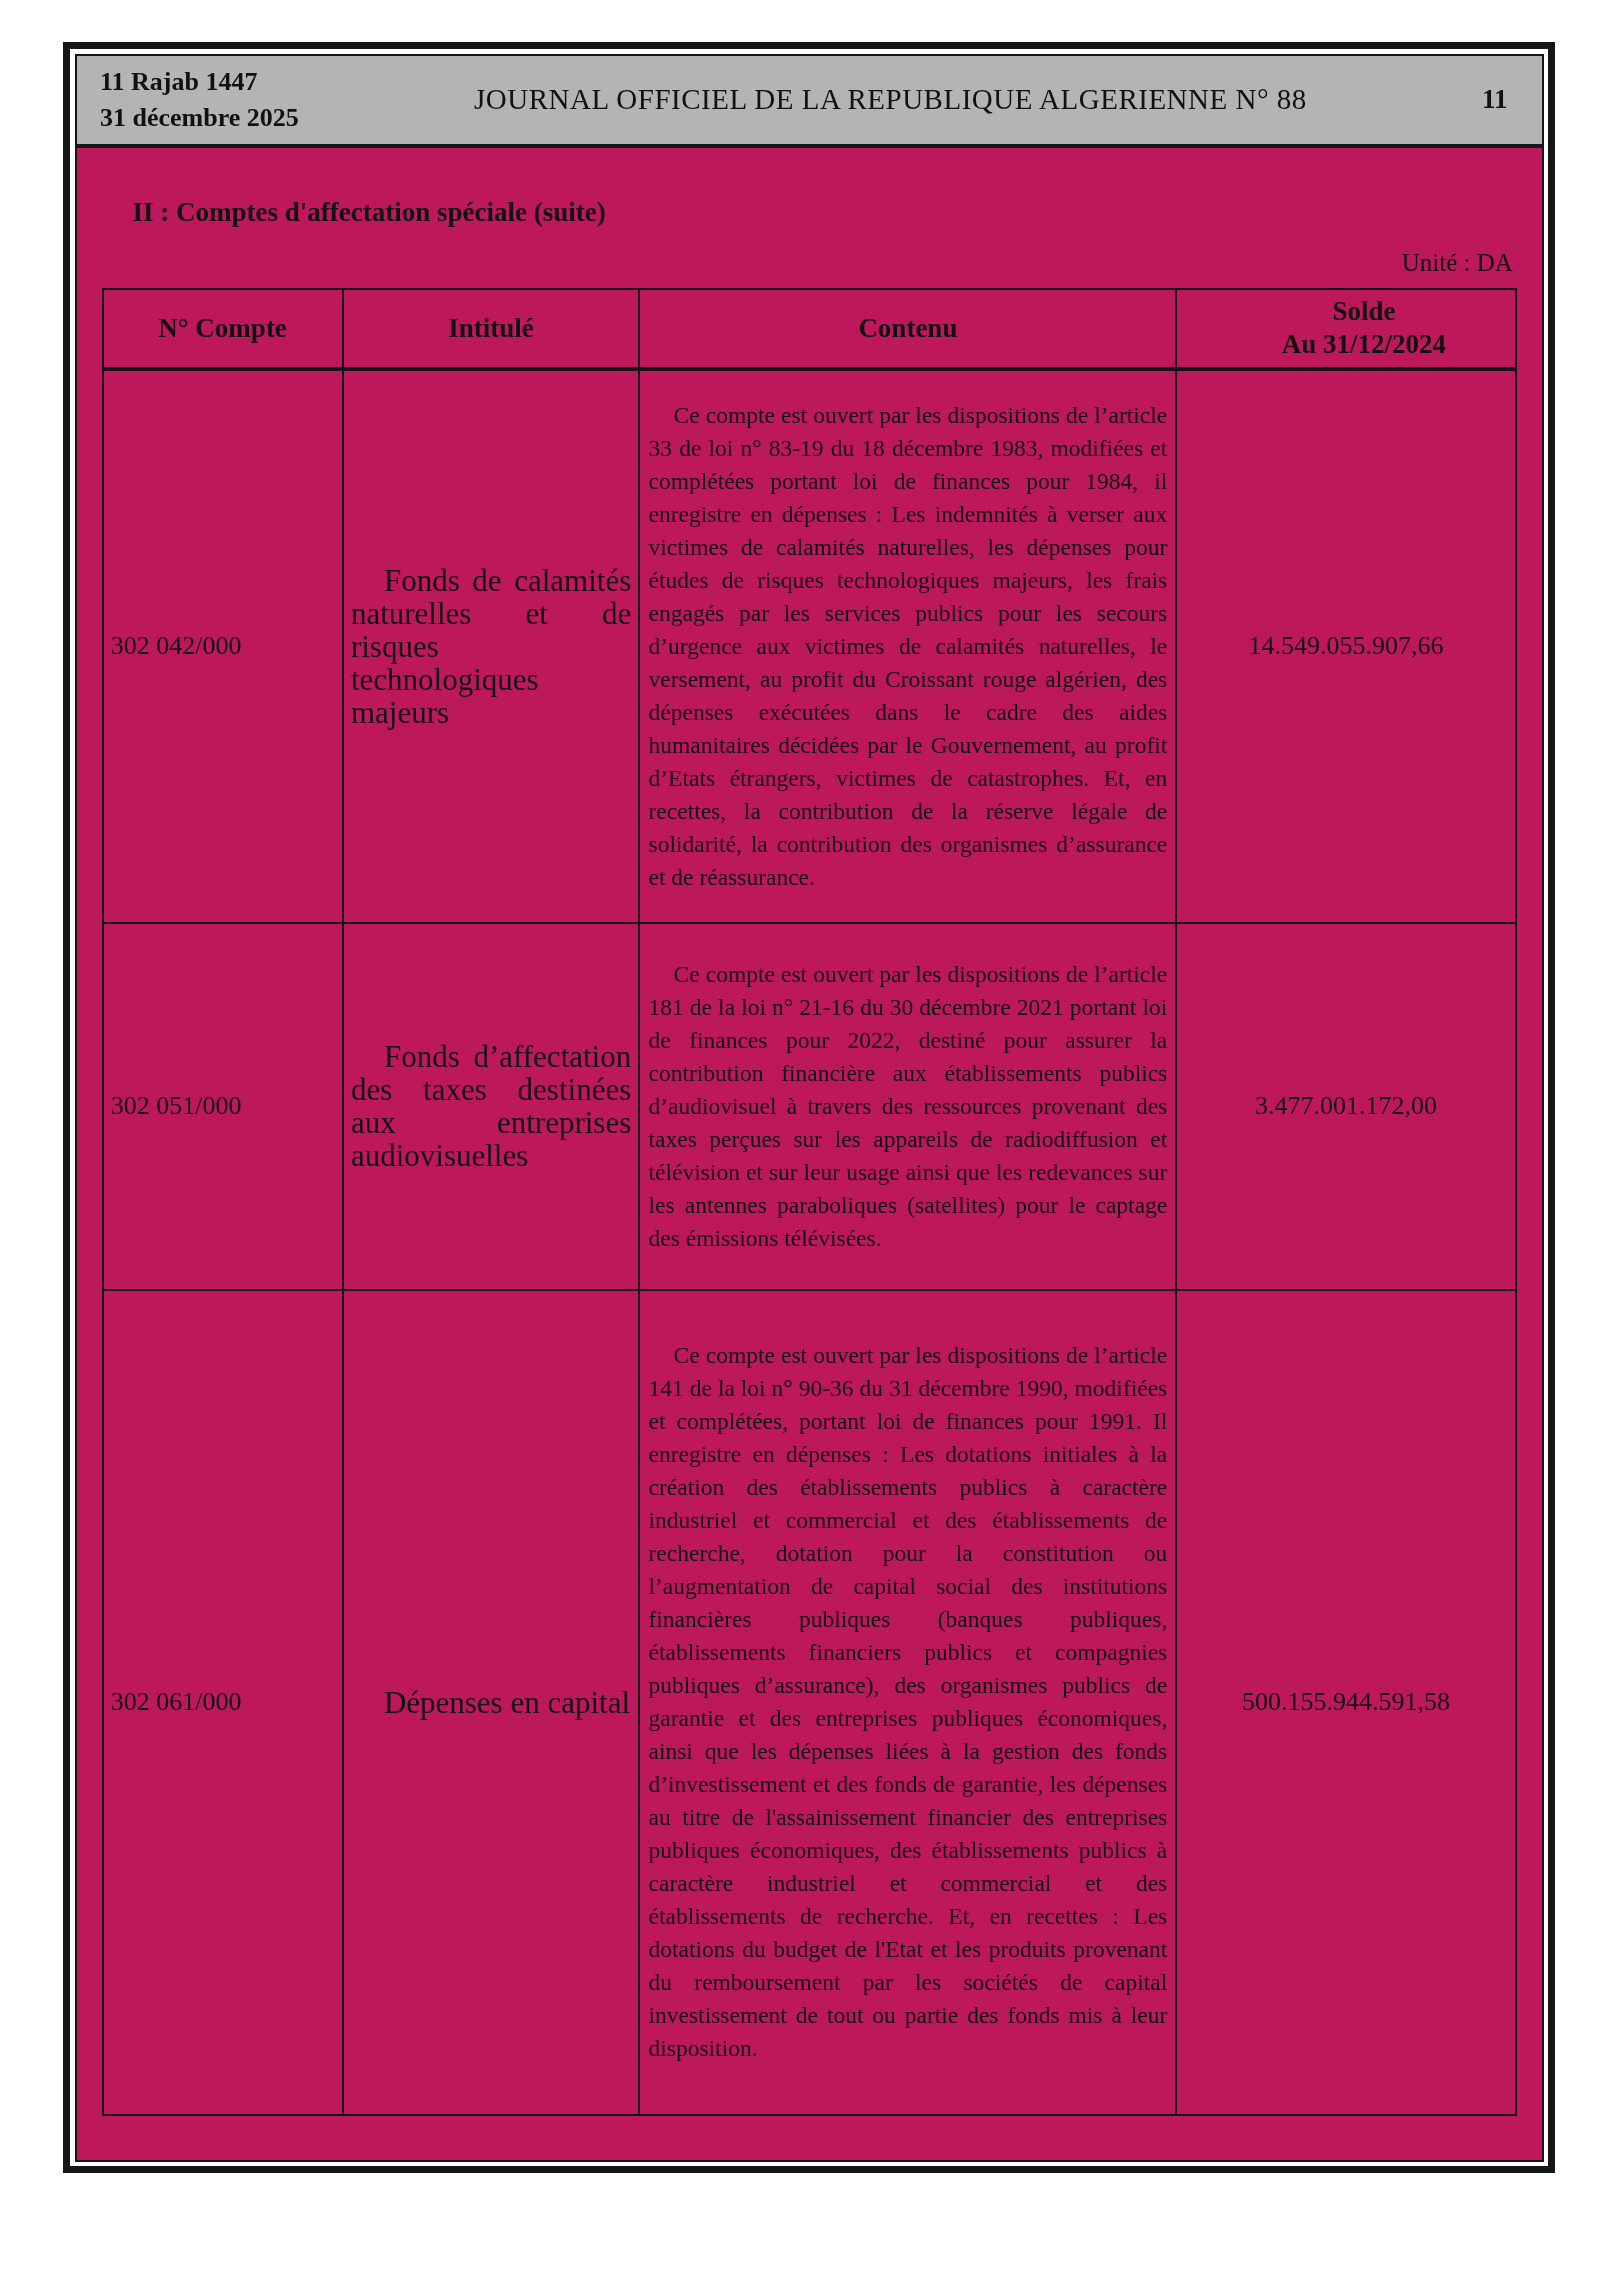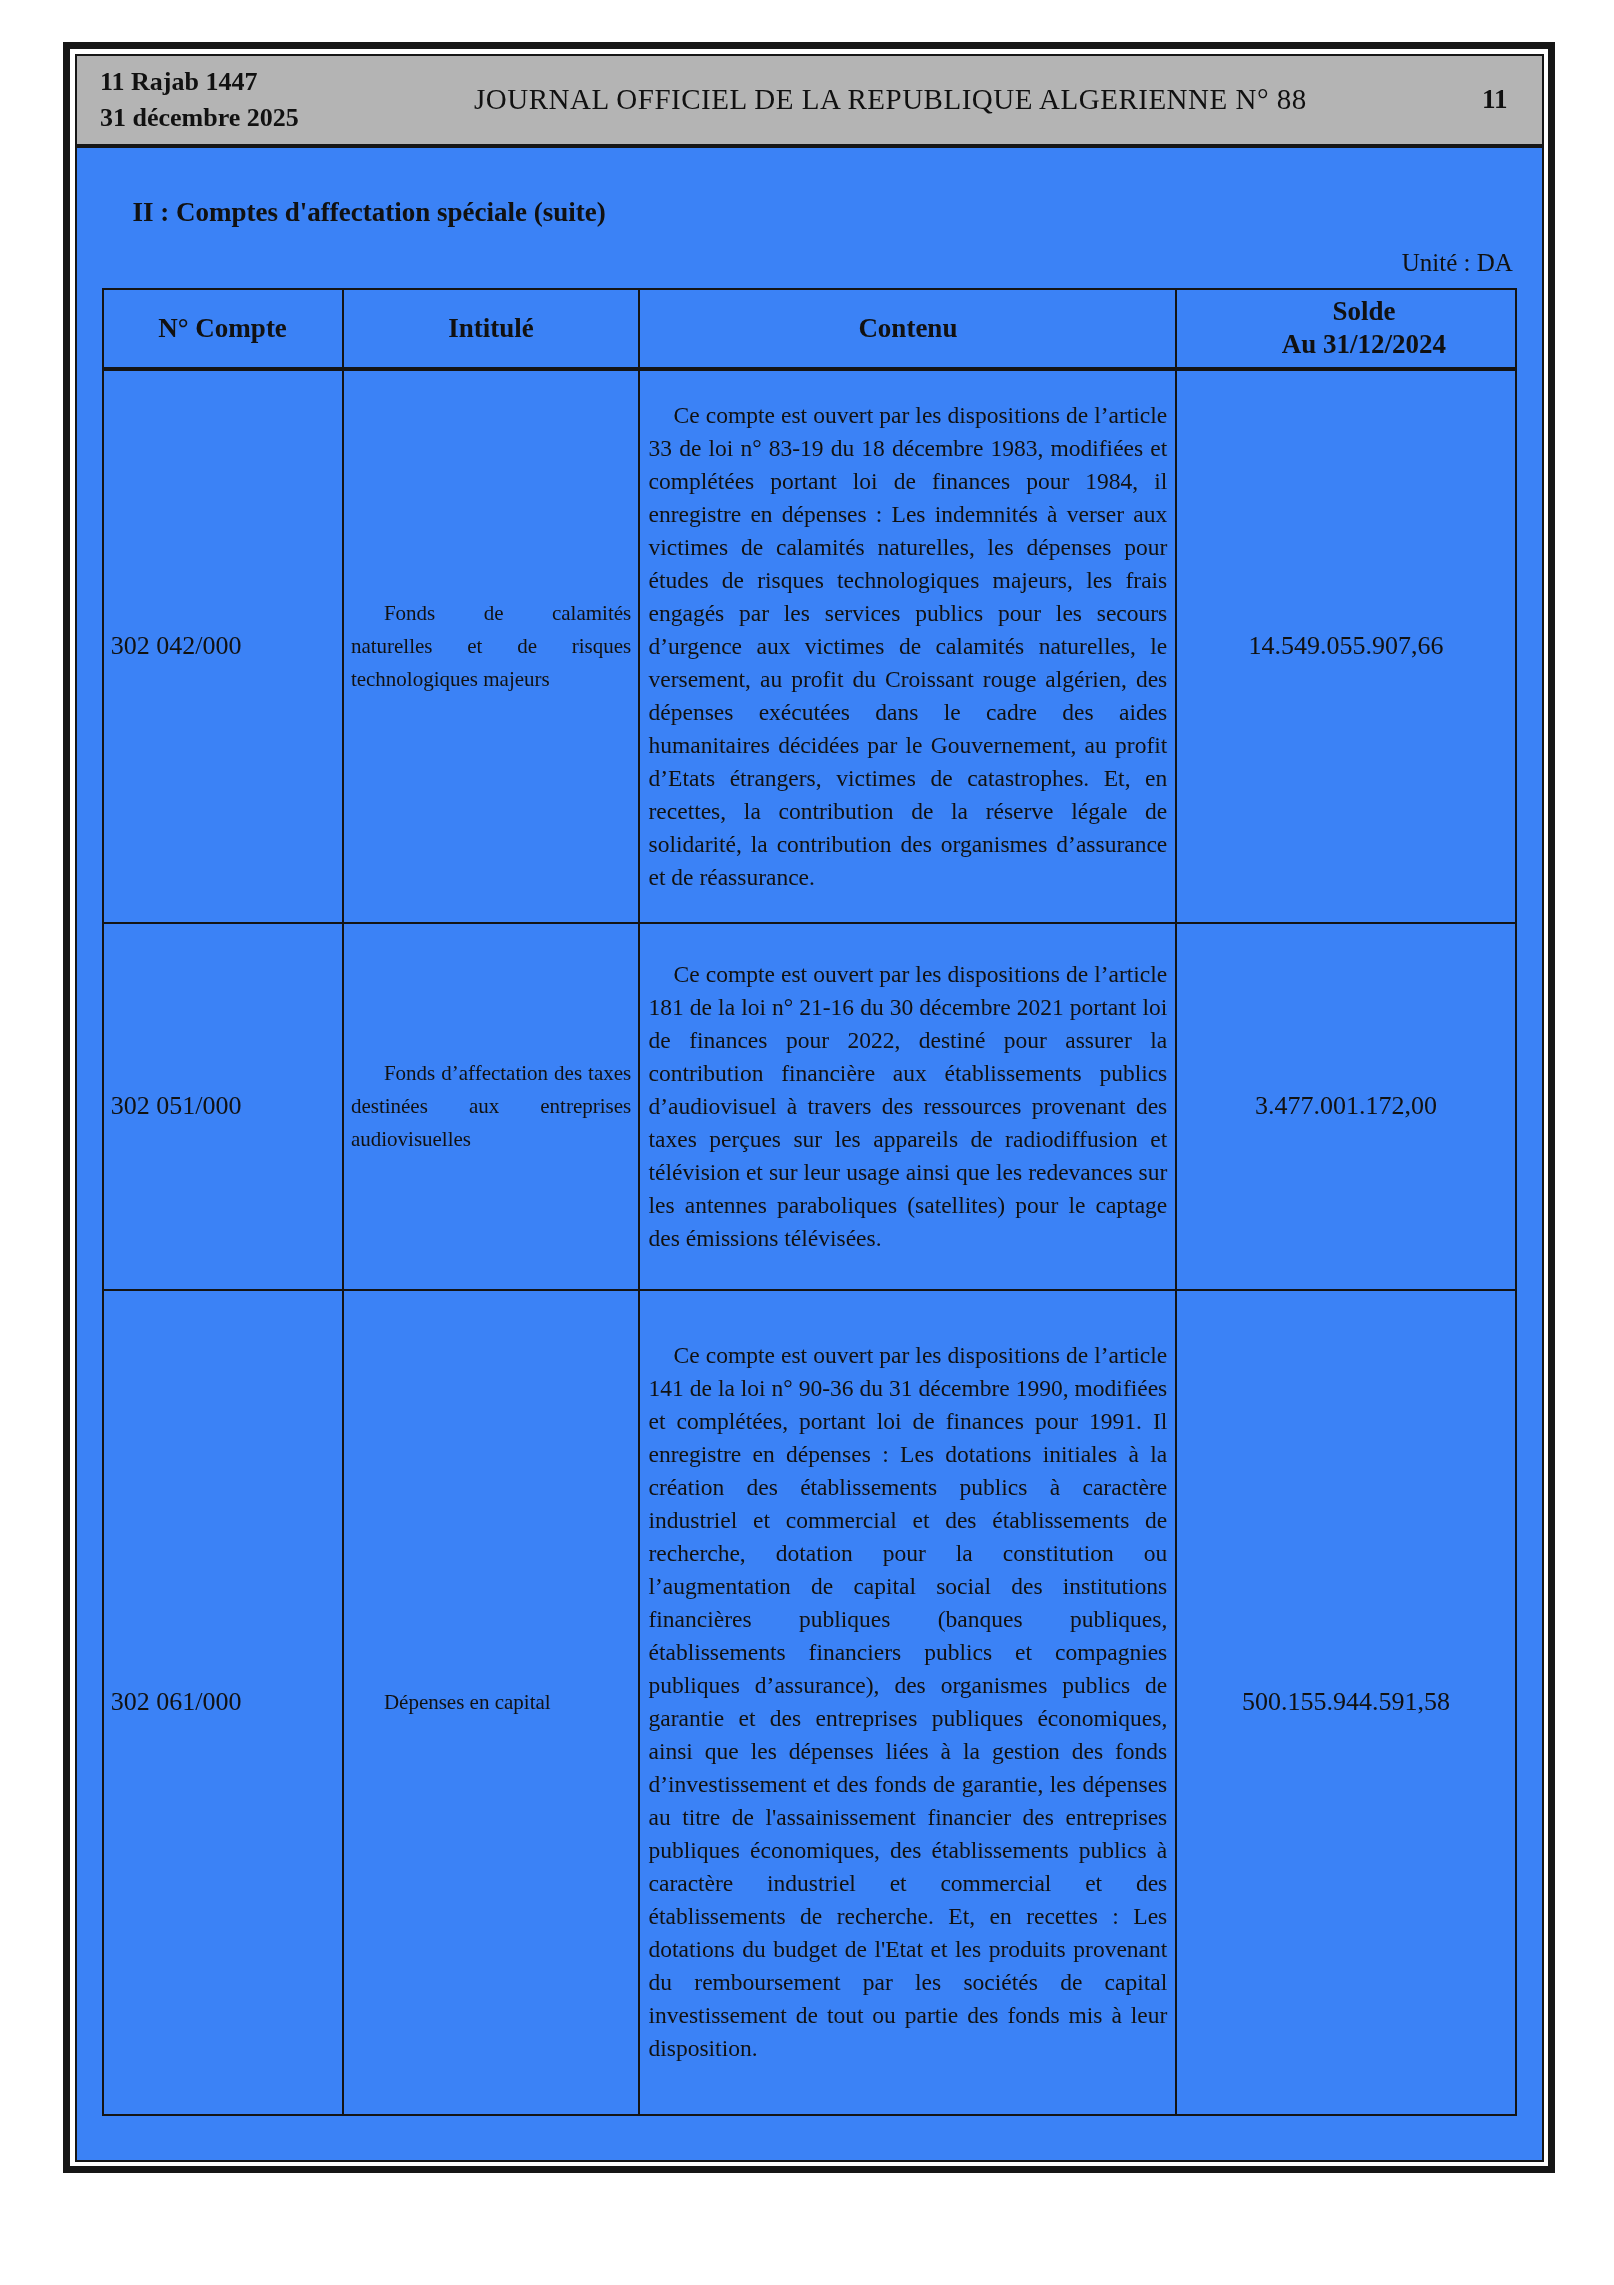--- a/index.html
+++ b/index.html
@@ -12,21 +12,21 @@
     overflow: hidden;
   }
   .outer-frame {
     position: absolute;
     left: 63px; top: 42px; right: 60px; bottom: 112px;
     border: 7.2px solid #161616;
   }
   .inner-frame {
     position: absolute; inset: 4.5px;
     border: 2.7px solid #161616;
-    background: #3b82f6;
+    background: #be185d;
   }
   .masthead {
     height: 92px;
     background: #b4b4b4;
     border-bottom: 4.5px solid #161616;
     display: flex;
     align-items: center;
     padding: 0 34px 0 23.5px;
   }
   .mast-left {
@@ -87,21 +87,21 @@
   td { vertical-align: middle; }
   .cell-compte {
     text-align: left;
     font-size: 26px;
     padding: 0 7.2px;
   }
   .cell-intitule { padding: 0 7.2px; }
   .cell-intitule .just {
     text-align: justify;
     text-indent: 33px;
-    font-size: 21px;
+    font-size: 31px;
     line-height: 33px;
   }
   .cell-contenu { padding: 11px 8.1px; }
   .cell-contenu .just {
     text-align: justify;
     text-indent: 25px;
     font-size: 23.5px;
     line-height: 33px;
   }
   .cell-solde {

